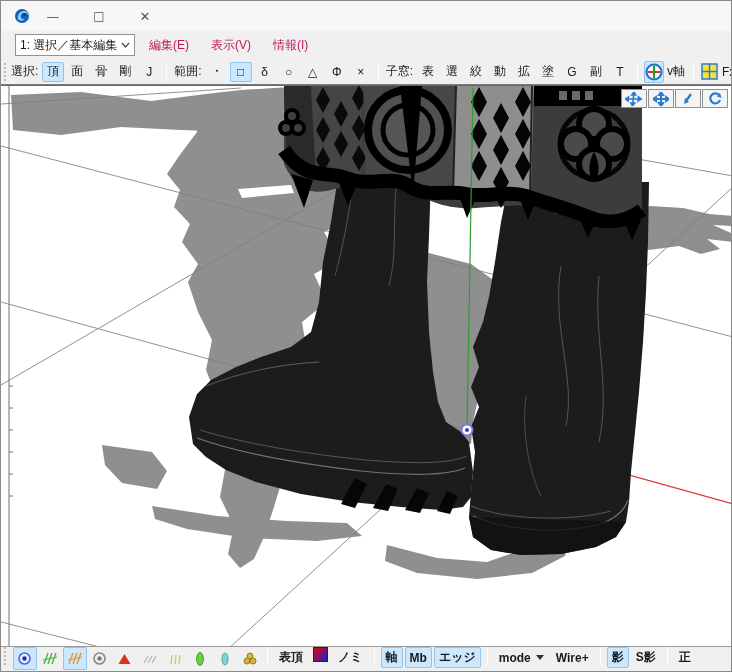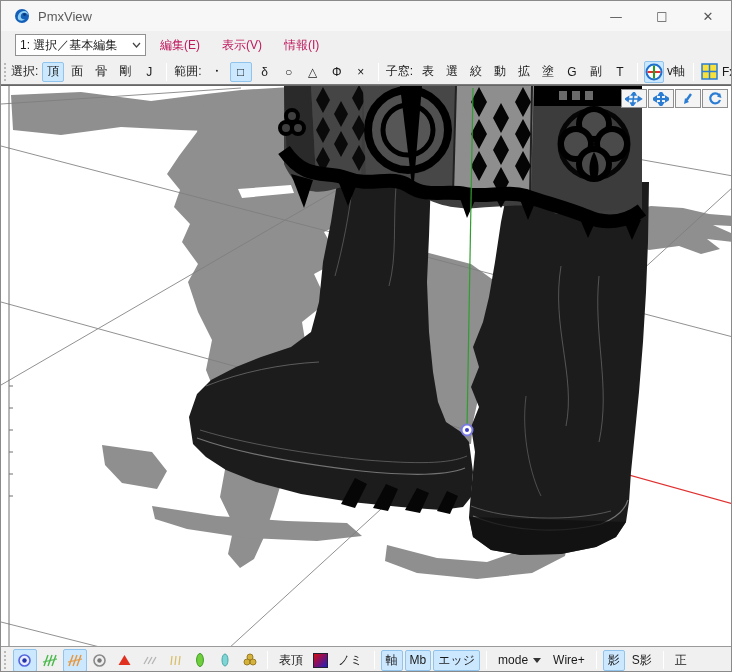--- a/index.html
+++ b/index.html
@@ -11,21 +11,21 @@
   .titlebar { height:30px; background:#f7f7f7; display:flex; align-items:center; }
   .app-icon { width:16px; height:16px; margin-left:13px; flex:0 0 auto; }
   .title-text { font-size:13px; color:#5a5a5a; margin-left:8px; flex:1 1 auto; }
   .win-controls { display:flex; height:100%; }
   .win-btn { width:46px; height:100%; display:flex; align-items:center; justify-content:center;
              font-size:13px; color:#555; font-family:"DejaVu Sans",sans-serif; }
   .win-btn.max { font-size:12px; }
 
   
   .menubar { height:28px; background:#f0f0f0; display:flex; align-items:center; }
-  .mode-select { margin-left:14px; width:131px; height:22px; background:#fff; border:1px solid #919191;
+  .mode-select { margin-left:14px; width:120px; height:22px; background:#fff; border:1px solid #919191;
                  display:flex; align-items:center; font-size:12px; color:#1a1a1a; padding:0 4px; }
   .mode-select .val { flex:1 1 auto; white-space:nowrap; overflow:hidden; }
   .menu-item { font-size:12px; color:#be185d; padding:4px 8px; margin-left:6px; }
 
   
   .toolbar { height:26px; background:#f0f0f0; display:flex; align-items:center; border-bottom:1px solid #7b7b7b; }
   .grip { width:5px; height:18px; border-left:2px dotted #b9b9b9; margin:0 3px 0 3px; }
   .tb-label { font-size:12px; color:#1a1a1a; margin:0 3px 0 2px; white-space:nowrap; }
   .tbtn { min-width:22px; height:20px; display:flex; align-items:center; justify-content:center;
           font-size:12px; color:#1a1a1a; padding:0 3px; margin:0 1px; border:1px solid transparent; border-radius:2px; white-space:nowrap; }
@@ -36,21 +36,21 @@
   .icon-btn.sel { background:#cce8ff; border-color:#90c4ec; }
 
   
   .viewport { height:561px; background:#fff; position:relative; border-top:1px solid #666; }
   .viewport svg.scene { position:absolute; left:0; top:0; }
   .view-ctrls { position:absolute; top:3px; left:620px; display:flex; }
   .vc-btn { width:26px; height:19px; background:#f4f4f4; border:1px solid #8f8f8f; margin-right:1px;
             display:flex; align-items:center; justify-content:center; }
 
   
-  .bottombar { height:27px; background:#f0f0f0; border-top:1px solid #9a9a9a; display:flex; align-items:center; }
+  .bottombar { height:27px; background:#f0f0f0; border-top:1px solid #9a9a9a; display:flex; align-items:flex-start;font-weight:bold; }
   .ibtn { width:24px; height:23px; display:flex; align-items:center; justify-content:center;
           border:1px solid transparent; border-radius:2px; margin:0 0.5px; }
   .ibtn.sel { background:#cce8ff; border-color:#90c4ec; }
   .bbtn { height:21px; display:flex; align-items:center; justify-content:center; font-size:12px; color:#1a1a1a;
           padding:0 4px; margin:0 1px; border:1px solid transparent; border-radius:2px; white-space:nowrap; }
   .bbtn.sel { background:#cce8ff; border-color:#90c4ec; }
   .color-swatch { width:15px; height:15px; border:1px solid #223; background:linear-gradient(135deg,#d01010 0%,#8a1060 45%,#2020c0 100%); margin:0 4px; }
   .dd-arrow { width:0; height:0; border-left:4px solid transparent; border-right:4px solid transparent;
               border-top:5px solid #333; margin-left:5px; }
 </style>
@@ -58,21 +58,20 @@
 <body>
 
 <div class="window">
 
   <div class="titlebar">
     <svg class="app-icon" viewBox="0 0 16 16">
       <circle cx="8" cy="8" r="7" fill="#1460b8"></circle>
       <path d="M4,11 C3,7 6,3 10,3 C13,3 14,5 14,7 C12,4 8,4 7,7 C6,9.5 8,12 11,11 C9,13.5 5.5,13 4,11 Z" fill="#8fd0f2"></path>
       <circle cx="10.5" cy="6.5" r="1.4" fill="#0b3a78"></circle>
     </svg>
-    <span class="title-text">PmxView</span>
     <div class="win-controls">
       <div class="win-btn">—</div>
       <div class="win-btn max">□</div>
       <div class="win-btn">✕</div>
     </div>
   </div>
 
   <div class="menubar">
     <div class="mode-select">
       <span class="val">1: 選択／基本編集</span>

